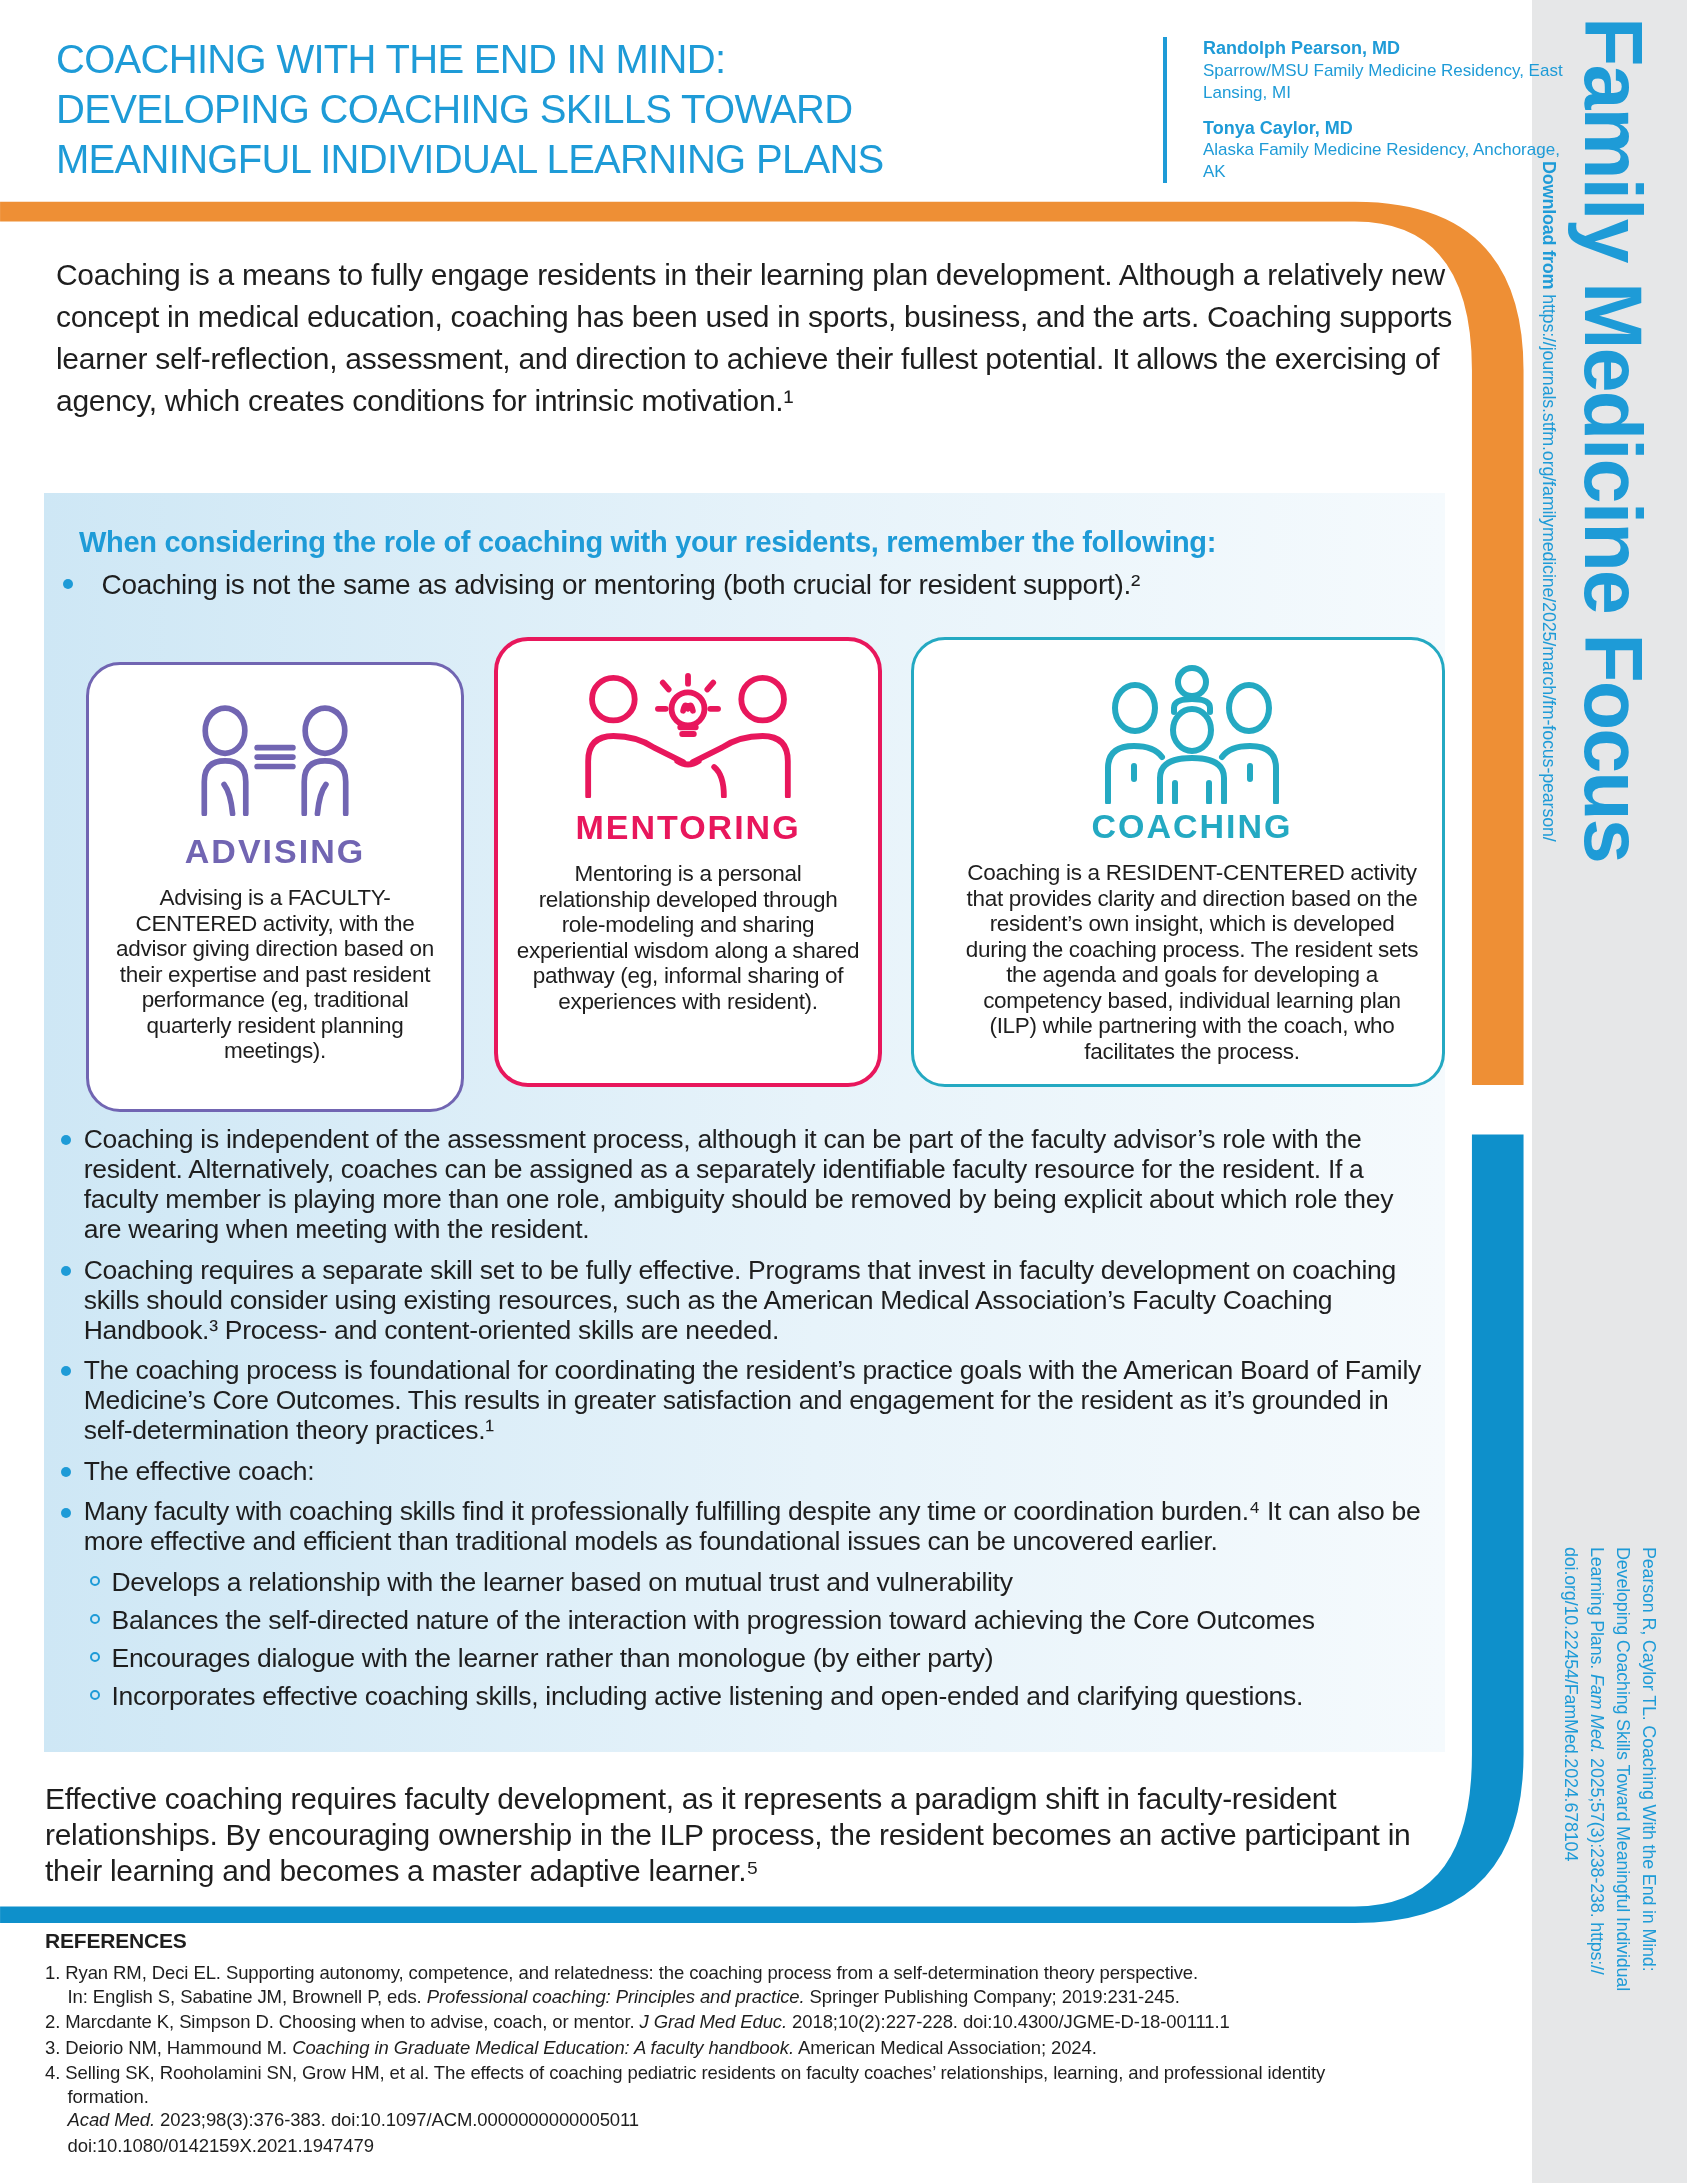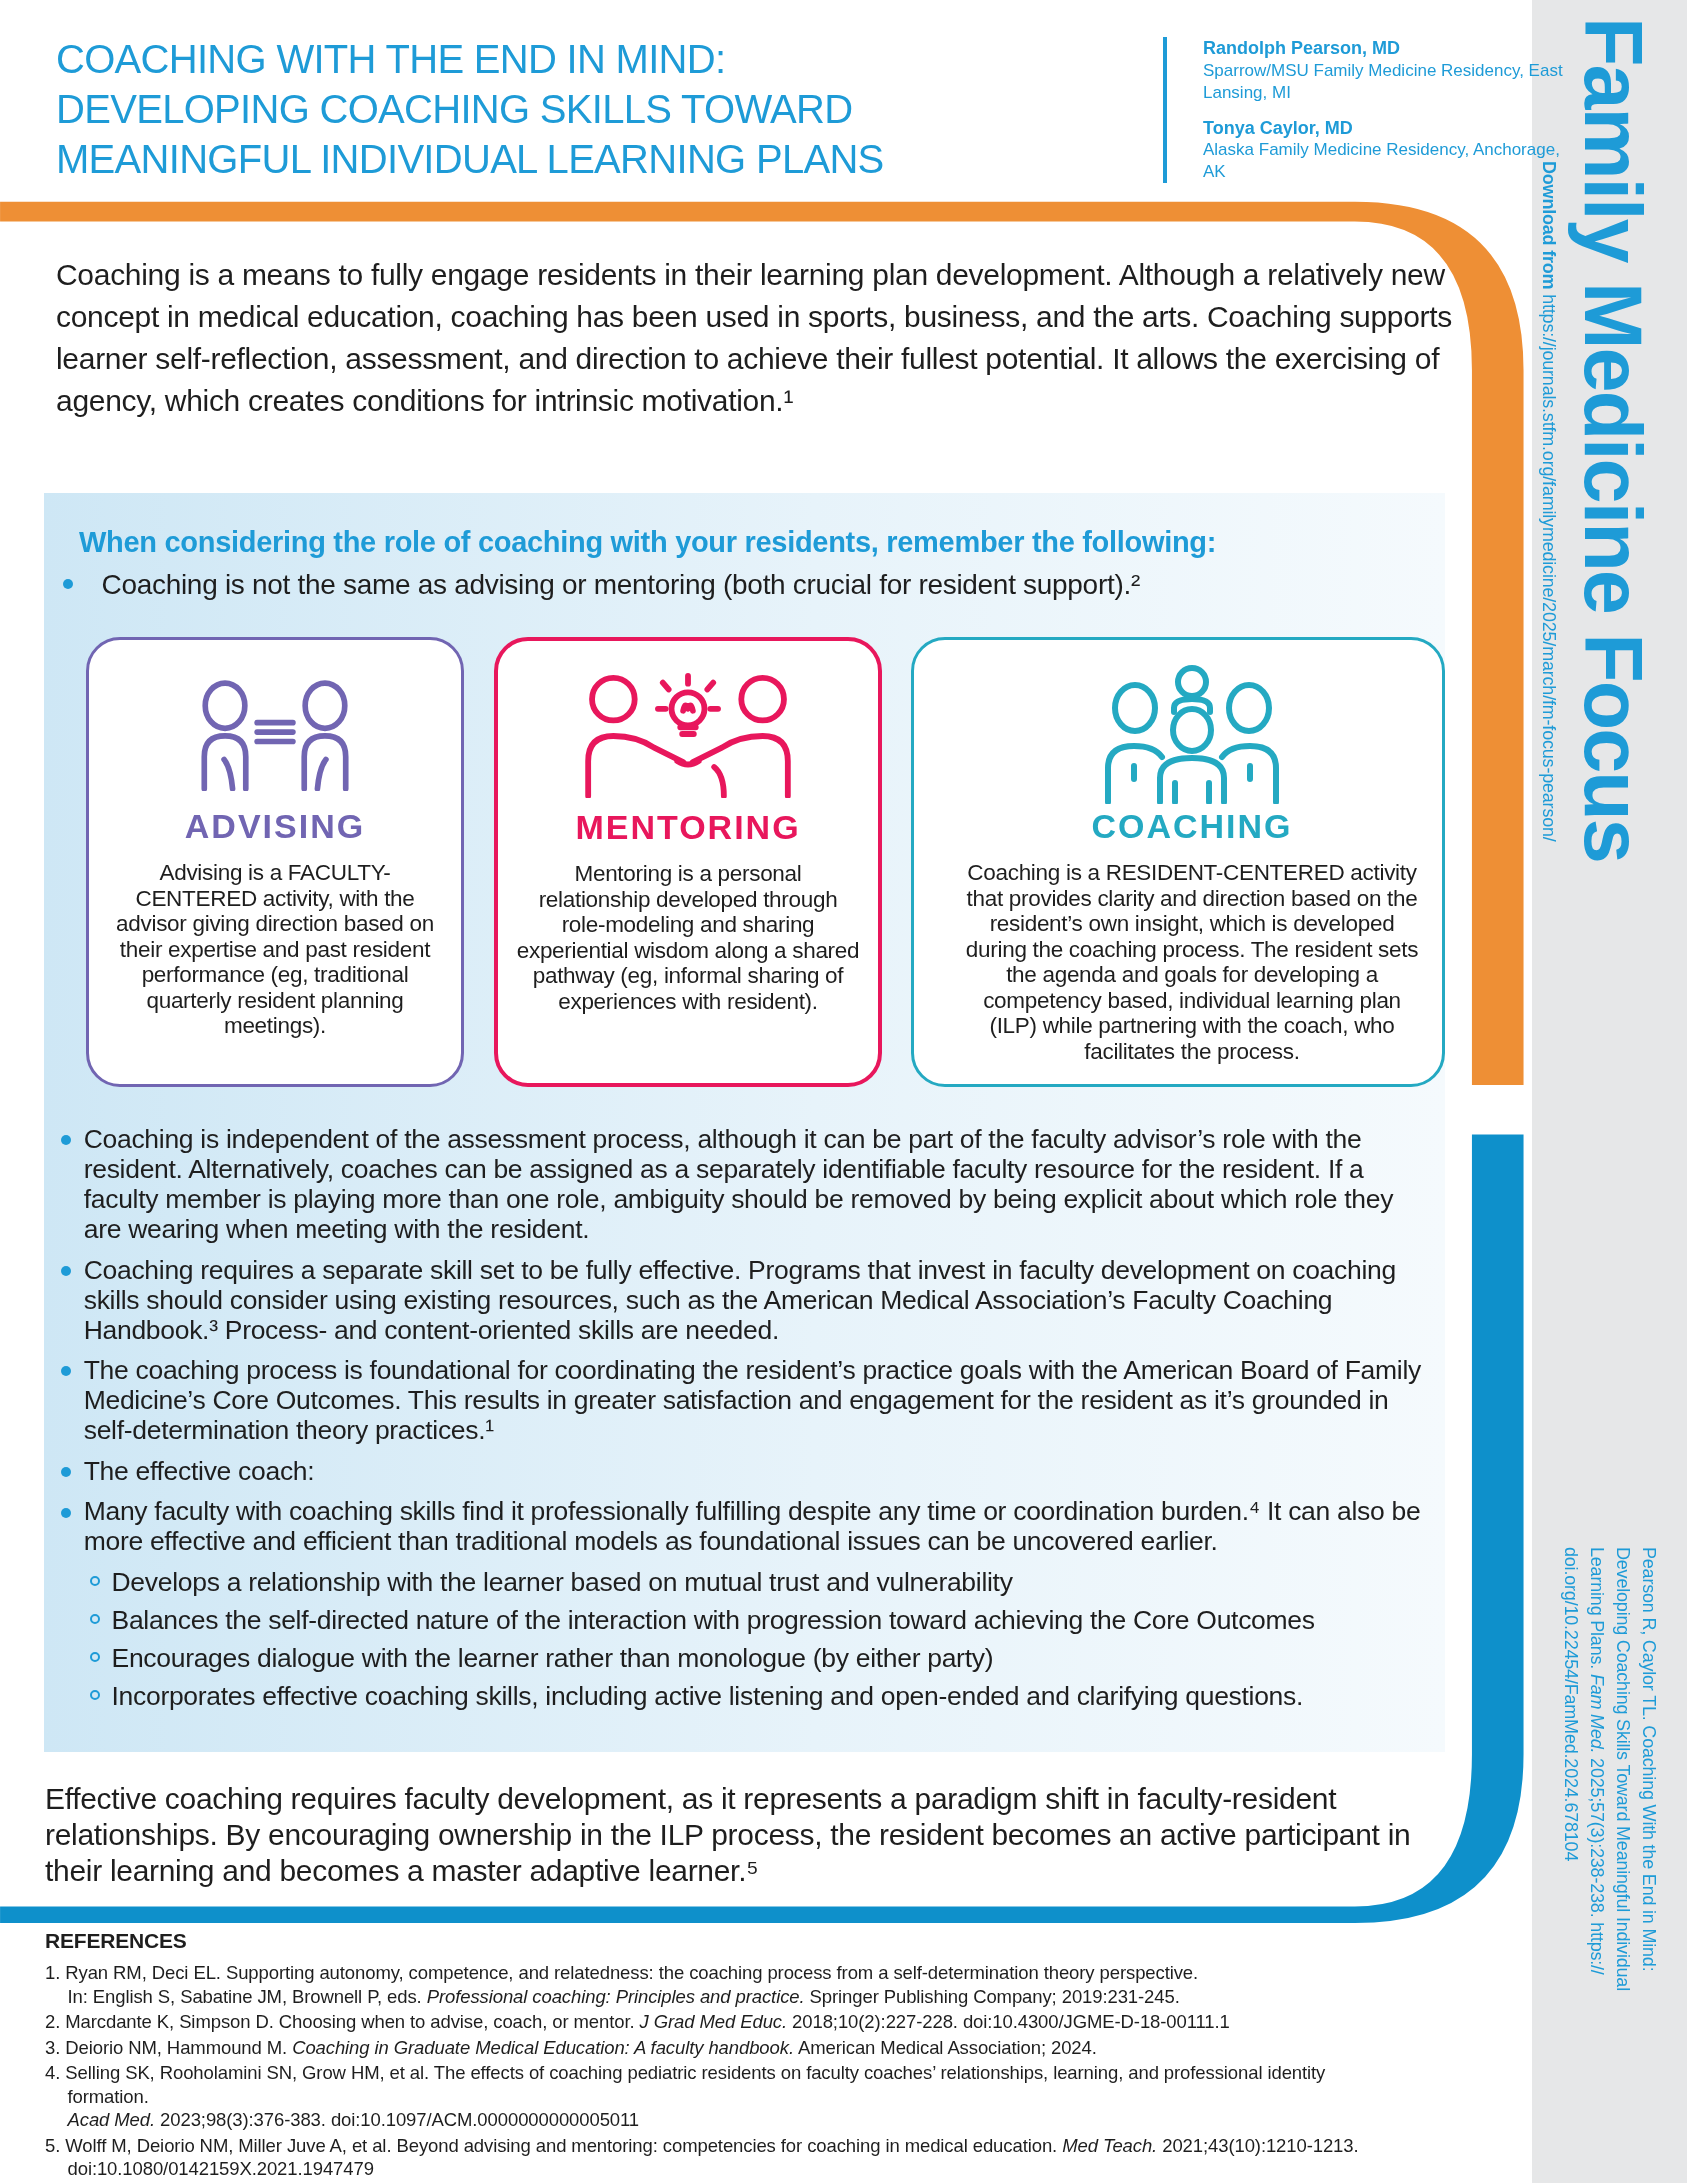--- a/index.html
+++ b/index.html
@@ -33,21 +33,21 @@
     background:linear-gradient(90deg,#cee7f5 0%,#e7f3fa 55%,#f5fafd 100%);}
   .box-heading{position:absolute;left:35px;top:33px;right:40px;
     font-size:29px;font-weight:bold;color:#1e9bd7;letter-spacing:-0.3px;}
   .lead-bullet{position:absolute;left:18.5px;top:75px;right:40px;display:flex;gap:29px;
     font-size:28px;line-height:34px;letter-spacing:-0.3px;}
   .dot{flex:0 0 auto;width:10px;height:10px;border-radius:50%;background:#1e9bd7;margin-top:11.2px;}
   .ring{flex:0 0 auto;width:6px;height:6px;border-radius:50%;border:2.6px solid #1e9bd7;margin-top:9.3px;background:transparent;}
   
   .card{position:absolute;top:144px;height:450px;background:#ffffff;border-radius:34px;box-sizing:border-box;
     display:flex;flex-direction:column;align-items:center;text-align:center;}
-  .card-advising{left:42px;width:378px;border:3.3px solid #7165b2;}
+  .card-advising{left:42px;width:378px;border:3.3px solid #7165b2;margin-top:25px;}
   .card-mentoring{left:450px;width:388px;border:4px solid #e8175c;}
   .card-coaching{left:867px;width:534px;border:3.3px solid #24a9c2;padding-left:28px;}
   .card-icon{margin-top:28px;height:132px;display:flex;align-items:center;justify-content:center;}
   .card-title{margin-top:6.6px;font-size:34px;font-weight:bold;letter-spacing:2px;}
   .card-advising .card-title{color:#7165b2;}
   .card-mentoring .card-title{color:#e8175c;}
   .card-coaching .card-title{color:#24a9c2;}
   .card-body{margin-top:14.6px;padding:0 18.5px;font-size:22.5px;line-height:25.5px;letter-spacing:-0.3px;color:#1e1e1e;}
   
   .bullets{position:absolute;left:16.5px;top:631px;width:1371px;font-size:26.5px;line-height:30px;letter-spacing:-0.3px;}
@@ -210,17 +210,16 @@
     </div>
   <div class="ref-item">
       <div class="ref-line"><span>3. Deiorio NM, Hammound M. </span><span style="font-style: italic;">Coaching in Graduate Medical Education: A faculty handbook.</span><span> American Medical Association; 2024.</span></div>
     </div>
   <div class="ref-item">
       <div class="ref-line"><span>4. Selling SK, Rooholamini SN, Grow HM, et al. The effects of coaching pediatric residents on faculty coaches’ relationships, learning, and professional identity</span></div>
       <div class="ref-line cont"><span>formation.</span></div>
       <div class="ref-line cont"><span style="font-style: italic;">Acad Med.</span><span> 2023;98(3):376-383. doi:10.1097/ACM.0000000000005011</span></div>
     </div>
   <div class="ref-item">
-      <div class="ref-line"><span>5. Wolff M, Deiorio NM, Miller Juve A, et al. Beyond advising and mentoring: competencies for coaching in medical education. </span><span style="font-style: italic;">Med Teach.</span><span> 2021;43(10):1210-1213.</span></div>
       <div class="ref-line cont"><span>doi:10.1080/0142159X.2021.1947479</span></div>
     </div>
 </div>
 
 
 </body></html>

